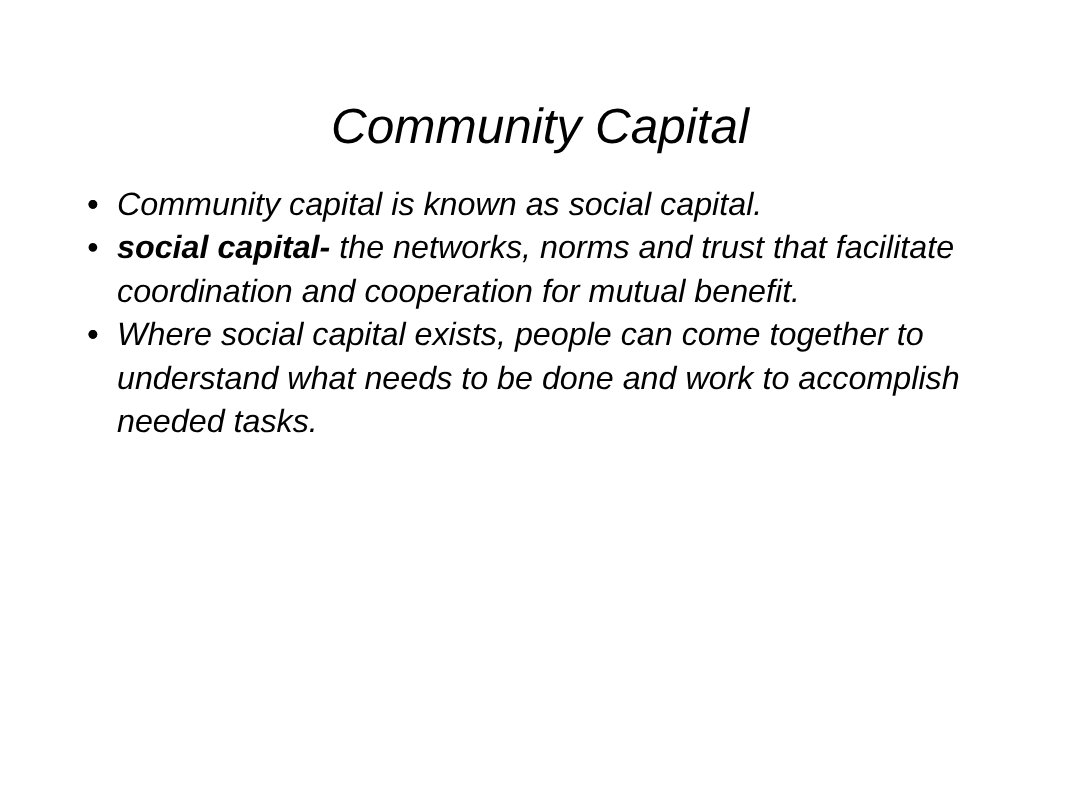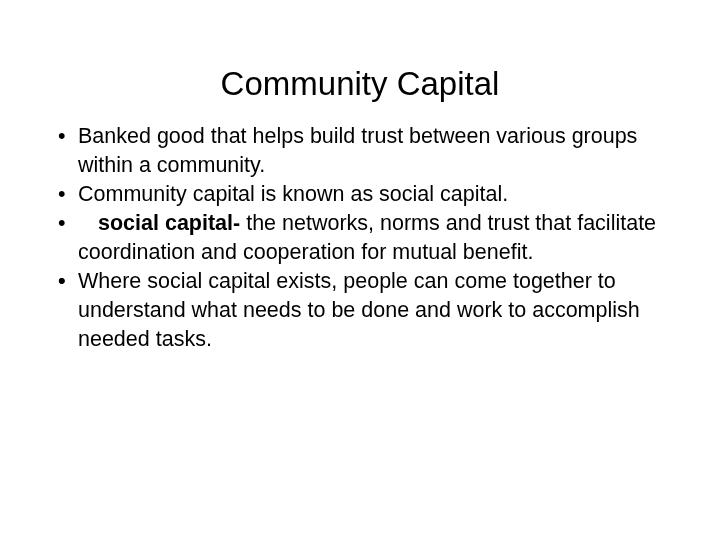--- a/index.html
+++ b/index.html
@@ -12,20 +12,21 @@
     background: #ffffff;
     font-family: "Liberation Sans", sans-serif;
     color: #000000;
     overflow: hidden;
   }
   .slide {
     position: relative;
     width: 720px;
     height: 540px;
     box-sizing: border-box;
+    font-style: italic;
   }
   .slide-title {
     position: absolute;
     top: 44px;
     left: 0;
     width: 720px;
     text-align: center;
     font-size: 33px;
     font-weight: normal;
     line-height: 1.1;
@@ -54,36 +55,34 @@
     left: 18px;
     top: 0;
     font-size: 21.5px;
     line-height: 29px;
   }
   .bullet-text {
     display: inline;
   }
   .bold-lead {
     font-weight: bold;
-    margin-left: 20px;
   }
 </style>
 </head>
 <body>
 
 <div class="slide">
 
   <h1 class="slide-title">Community Capital</h1>
 
   <div class="slide-body">
     <ul class="bullet-list">
 
       <li class="bullet-item">
         <span class="dot">•</span>
-        <span class="bullet-text">Banked good that helps build trust between various groups within a community.</span>
       </li>
 
       <li class="bullet-item">
         <span class="dot">•</span>
         <span class="bullet-text">Community capital is known as social capital.</span>
       </li>
 
       <li class="bullet-item">
         <span class="dot">•</span>
         <span class="bold-lead">social capital-</span><span class="bullet-text"> the networks, norms and trust that facilitate coordination and cooperation for mutual benefit.</span>

